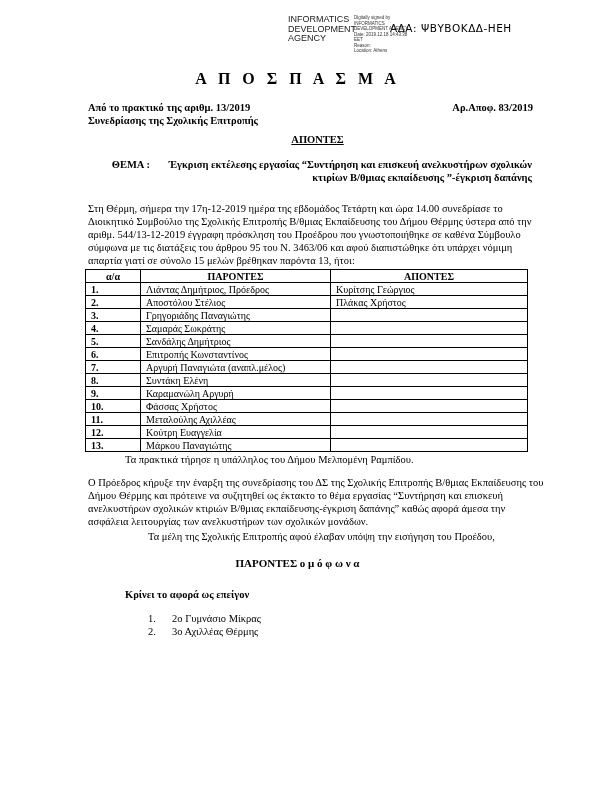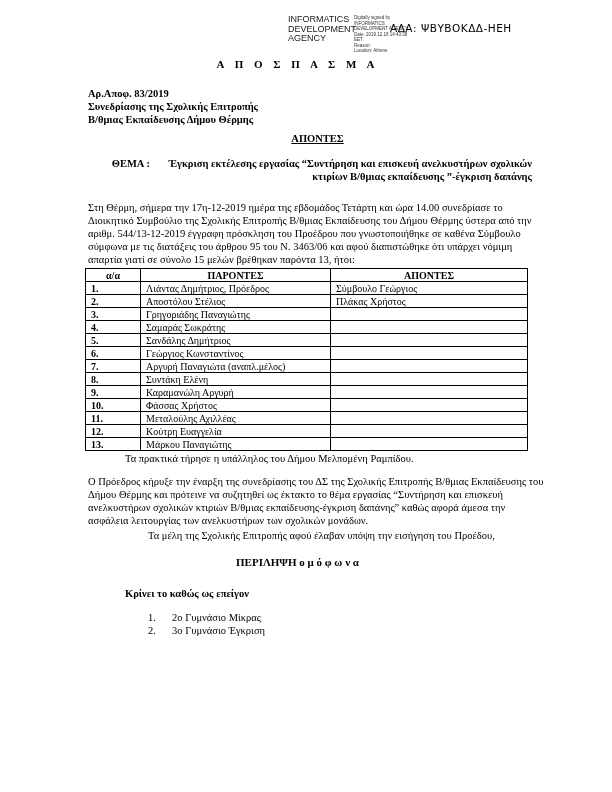--- a/index.html
+++ b/index.html
@@ -30,22 +30,22 @@
     text-transform:uppercase;
   }
   .stamp-small {
     font-family:"Liberation Sans", sans-serif;
     font-size:4.5px; line-height:5.5px;
     color:#333;
   }
   .content { padding:58px 65px 0 88px; }
   .doc-title {
     text-align:center; font-weight:bold;
-    letter-spacing:4px; font-size:11px;
-    margin:0 40px 16px 0;
+    letter-spacing:4px; font-size:16px;
+    margin:14px 40px 16px 0;
   }
   .header-block { font-weight:bold; margin-bottom:6px; }
   .header-line1 { display:flex; justify-content:space-between; }
   .header-line1 .right { margin-right:14px; }
   .summary-heading {
     text-align:center; font-weight:bold; text-decoration:underline;
     margin:6px 0 12px 0;
   }
   .subject { display:flex; margin-bottom:18px;text-align:right; }
   .subject-label { font-weight:bold; width:62px; flex:none; }
@@ -100,24 +100,24 @@
       <div>Location: Athens</div>
     </div>
   </div>
 
   <div class="content">
 
     <div class="doc-title">Α Π Ο Σ Π Α Σ Μ Α</div>
 
     <div class="header-block">
       <div class="header-line1">
+        <span>Από το πρακτικό της αριθμ. 13/2019</span>
         <span class="right">Αρ.Αποφ. 83/2019</span>
       </div>
       <div>Συνεδρίασης της Σχολικής Επιτροπής</div>
-      <div>Β/θμιας Εκπαίδευσης Δήμου Θέρμης</div>
     </div>
 
     <div class="summary-heading">ΑΠΟΝΤΕΣ</div>
 
     <div class="subject">
       <div class="subject-label">ΘΕΜΑ :</div>
       <div class="subject-text">Έγκριση εκτέλεσης εργασίας “Συντήρηση και επισκευή ανελκυστήρων σχολικών κτιρίων Β/θμιας εκπαίδευσης ”-έγκριση δαπάνης</div>
     </div>
 
     <div class="para">Στη Θέρμη, σήμερα την 17η-12-2019 ημέρα της εβδομάδος Τετάρτη και ώρα 14.00 συνεδρίασε το Διοικητικό Συμβούλιο της Σχολικής Επιτροπής Β/θμιας Εκπαίδευσης του Δήμου Θέρμης ύστερα από την αριθμ. 544/13-12-2019 έγγραφη πρόσκληση του Προέδρου που γνωστοποιήθηκε σε καθένα Σύμβουλο σύμφωνα με τις διατάξεις του άρθρου 95 του Ν. 3463/06 και αφού διαπιστώθηκε ότι υπάρχει νόμιμη απαρτία γιατί σε σύνολο 15 μελών βρέθηκαν παρόντα 13, ήτοι:</div>
@@ -130,21 +130,21 @@
         </colgroup>
       <tbody>
           <tr>
         <th>α/α</th>
         <th>ΠΑΡΟΝΤΕΣ</th>
         <th>ΑΠΟΝΤΕΣ</th>
       </tr>
       <tr>
             <td class="num">1.</td>
             <td>Λιάντας Δημήτριος, Πρόεδρος</td>
-            <td>Σύμβουλο Γεώργιος</td>
+            <td>Κυρίτσης Γεώργιος</td>
           </tr>
       <tr>
             <td class="num">2.</td>
             <td>Αποστόλου Στέλιος</td>
             <td>Πλάκας Χρήστος</td>
           </tr>
       <tr>
             <td class="num">3.</td>
             <td>Γρηγοριάδης Παναγιώτης</td>
             <td></td>
@@ -154,21 +154,21 @@
             <td>Σαμαράς Σωκράτης</td>
             <td></td>
           </tr>
       <tr>
             <td class="num">5.</td>
             <td>Σανδάλης Δημήτριος</td>
             <td></td>
           </tr>
       <tr>
             <td class="num">6.</td>
-            <td>Γεώργιος Κωνσταντίνος</td>
+            <td>Επιτροπής Κωνσταντίνος</td>
             <td></td>
           </tr>
       <tr>
             <td class="num">7.</td>
             <td>Αργυρή Παναγιώτα (αναπλ.μέλος)</td>
             <td></td>
           </tr>
       <tr>
             <td class="num">8.</td>
             <td>Συντάκη Ελένη</td>
@@ -200,30 +200,30 @@
             <td></td>
           </tr>
     </tbody>
       </table>
 
     <div class="secretary">Τα πρακτικά τήρησε η υπάλληλος του Δήμου Μελπομένη Ραμπίδου.</div>
 
     <div class="para">Ο Πρόεδρος κήρυξε την έναρξη της συνεδρίασης του ΔΣ της Σχολικής Επιτροπής  Β/θμιας Εκπαίδευσης του Δήμου Θέρμης και πρότεινε να συζητηθεί ως έκτακτο το θέμα εργασίας “Συντήρηση και επισκευή ανελκυστήρων σχολικών κτιριών Β/θμιας εκπαίδευσης-έγκριση δαπάνης” καθώς αφορά άμεσα την ασφάλεια λειτουργίας των ανελκυστήρων  των σχολικών μονάδων.</div>
     <div class="members-line">Τα μέλη της Σχολικής Επιτροπής αφού έλαβαν υπόψη την εισήγηση του Προέδου,</div>
 
-    <div class="decision-heading">ΠΕΡΙΛΗΨΗ ο μ ό φ ω ν α</div>
-
-    <div class="urgency-heading">Κρίνει το καθώς ως επείγον</div>
+    <div class="decision-heading">ΠΑΡΟΝΤΕΣ ο μ ό φ ω ν α</div>
+
+    <div class="urgency-heading">Κρίνει το αφορά ως επείγον</div>
 
 
     <div class="list-block">
       <div class="list-row">
         <span class="n">1.</span>
         <span>2ο Γυμνάσιο Μίκρας</span>
       </div>
       <div class="list-row">
         <span class="n">2.</span>
-        <span>3ο Γυμνάσιο Έγκριση</span>
+        <span>3ο Αχιλλέας Θέρμης</span>
       </div>
     </div>
 
   </div>
 </div>
 
 </body></html>

